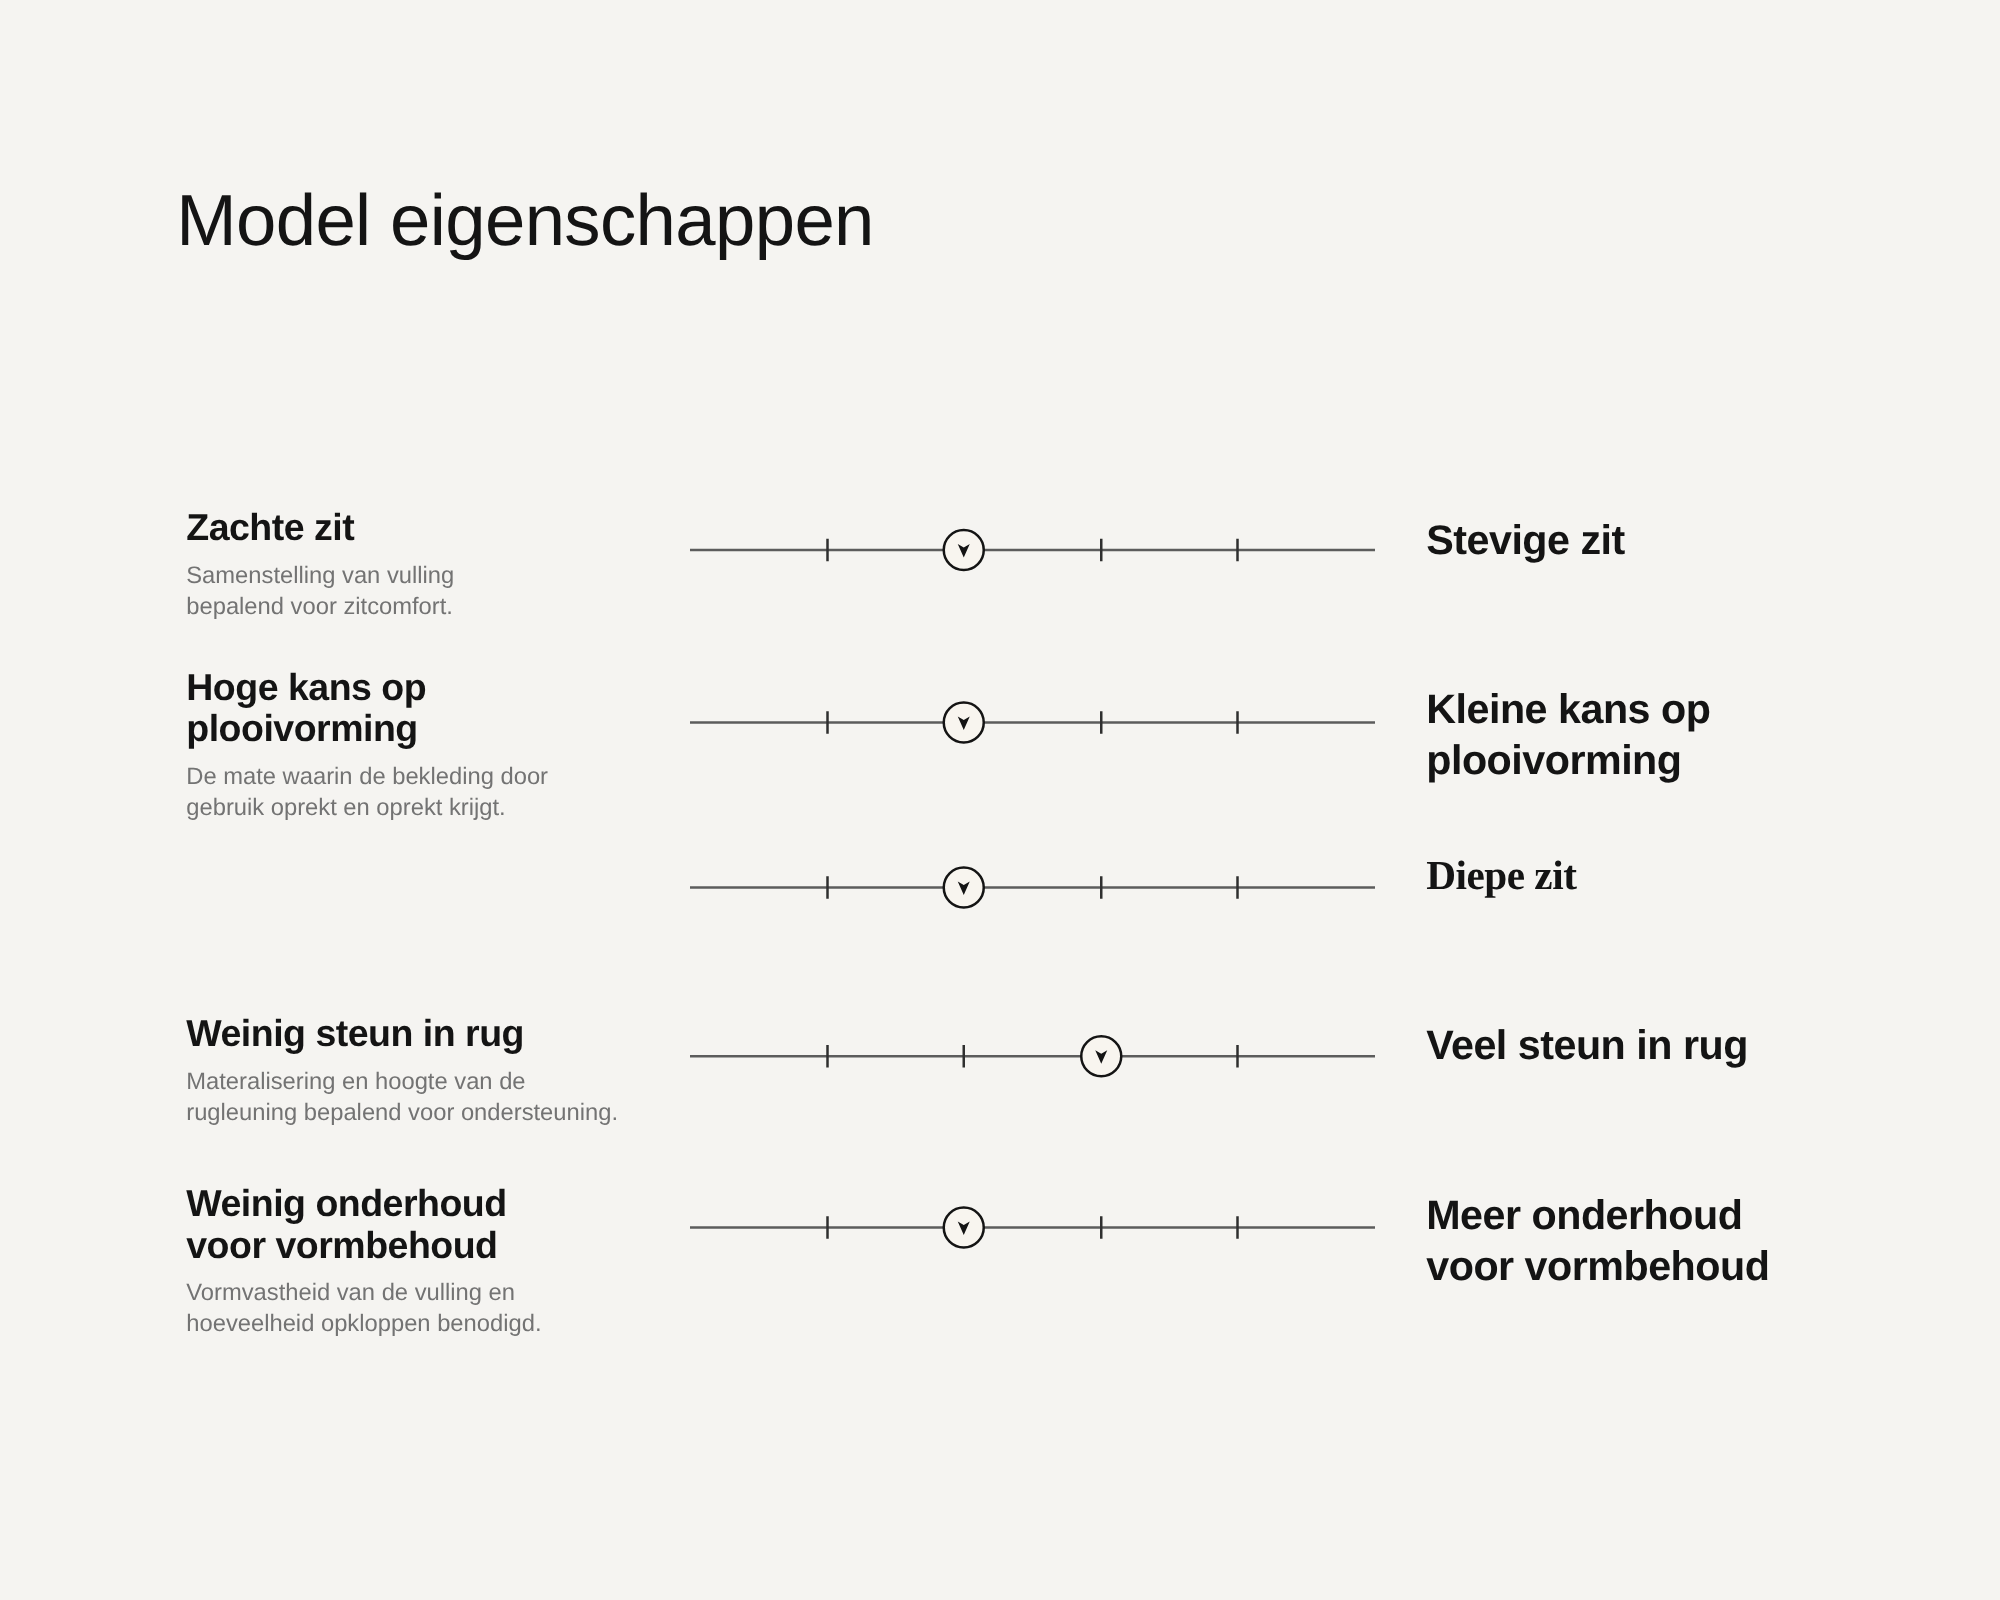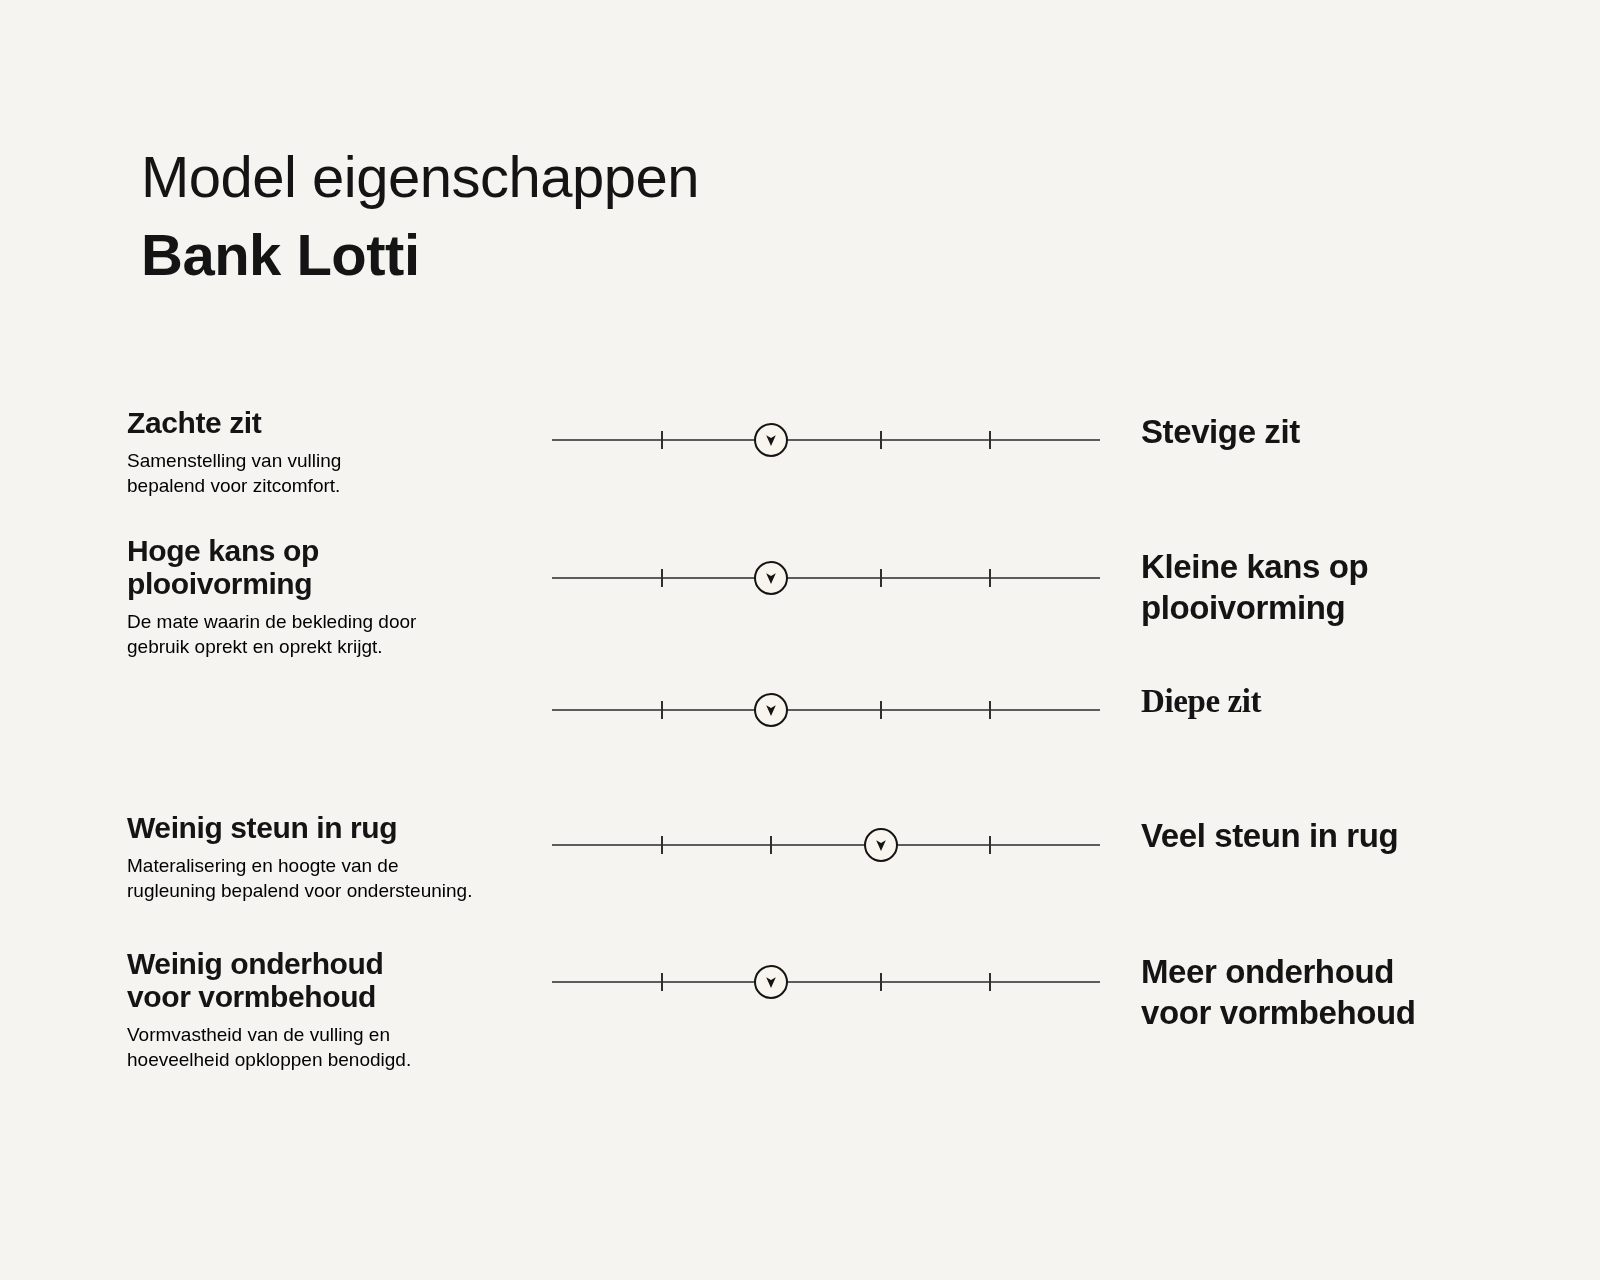--- a/index.html
+++ b/index.html
@@ -35,37 +35,37 @@
     letter-spacing: -0.5px;
     line-height: 1.0;
     margin-top: 20px;
   }
   .prop-row {
     position: absolute;
     left: 0; width: 1600px; height: 0;
   }
   .left-block {
     position: absolute;
-    left: 127px; top: 0;
+    left: 149px; top: 0;
     width: 420px;
   }
   .row-title {
     font-size: 30px;
     font-weight: 700;
     letter-spacing: -0.4px;
     line-height: 1.1;
     white-space: pre-line;
   }
   .row-desc {
     margin-top: 9px;
     font-size: 19px;
     font-weight: 400;
     line-height: 1.33;
     white-space: pre-line;
-    color: #000000;
+    color: #737373;
   }
   .right-title {
     position: absolute;
     left: 1141px;
     width: 330px;
     font-size: 33px;
     font-weight: 700;
     letter-spacing: -0.4px;
     line-height: 1.25;
     white-space: pre-line;
@@ -113,21 +113,20 @@
   .r2 { top: 534px; }  .r2 .slider { top: 44px; }  .r2 .right-title { top: 12px; }
   .r3 { top: 687px; }  .r3 .slider { top: 23px; }  .r3 .right-title { top: -6px; font-family: Liberation Serif, serif; }
   .r4 { top: 811px; }  .r4 .slider { top: 34px; }  .r4 .right-title { top: 4px; }
   .r5 { top: 947px; }  .r5 .slider { top: 35px; }  .r5 .right-title { top: 4px; }
 </style>
 </head>
 <body>
 
 <header class="header">
   <div class="main-title">Model eigenschappen</div>
-  <div class="product-title">Bank Lotti</div>
 </header>
 
 <section class="prop-row r1">
   <div class="left-block">
     <h2 class="row-title">Zachte zit</h2>
     <p class="row-desc">Samenstelling van vulling
 bepalend voor zitcomfort.</p>
   </div>
   <div class="slider">
     <div class="scale-line"></div>

